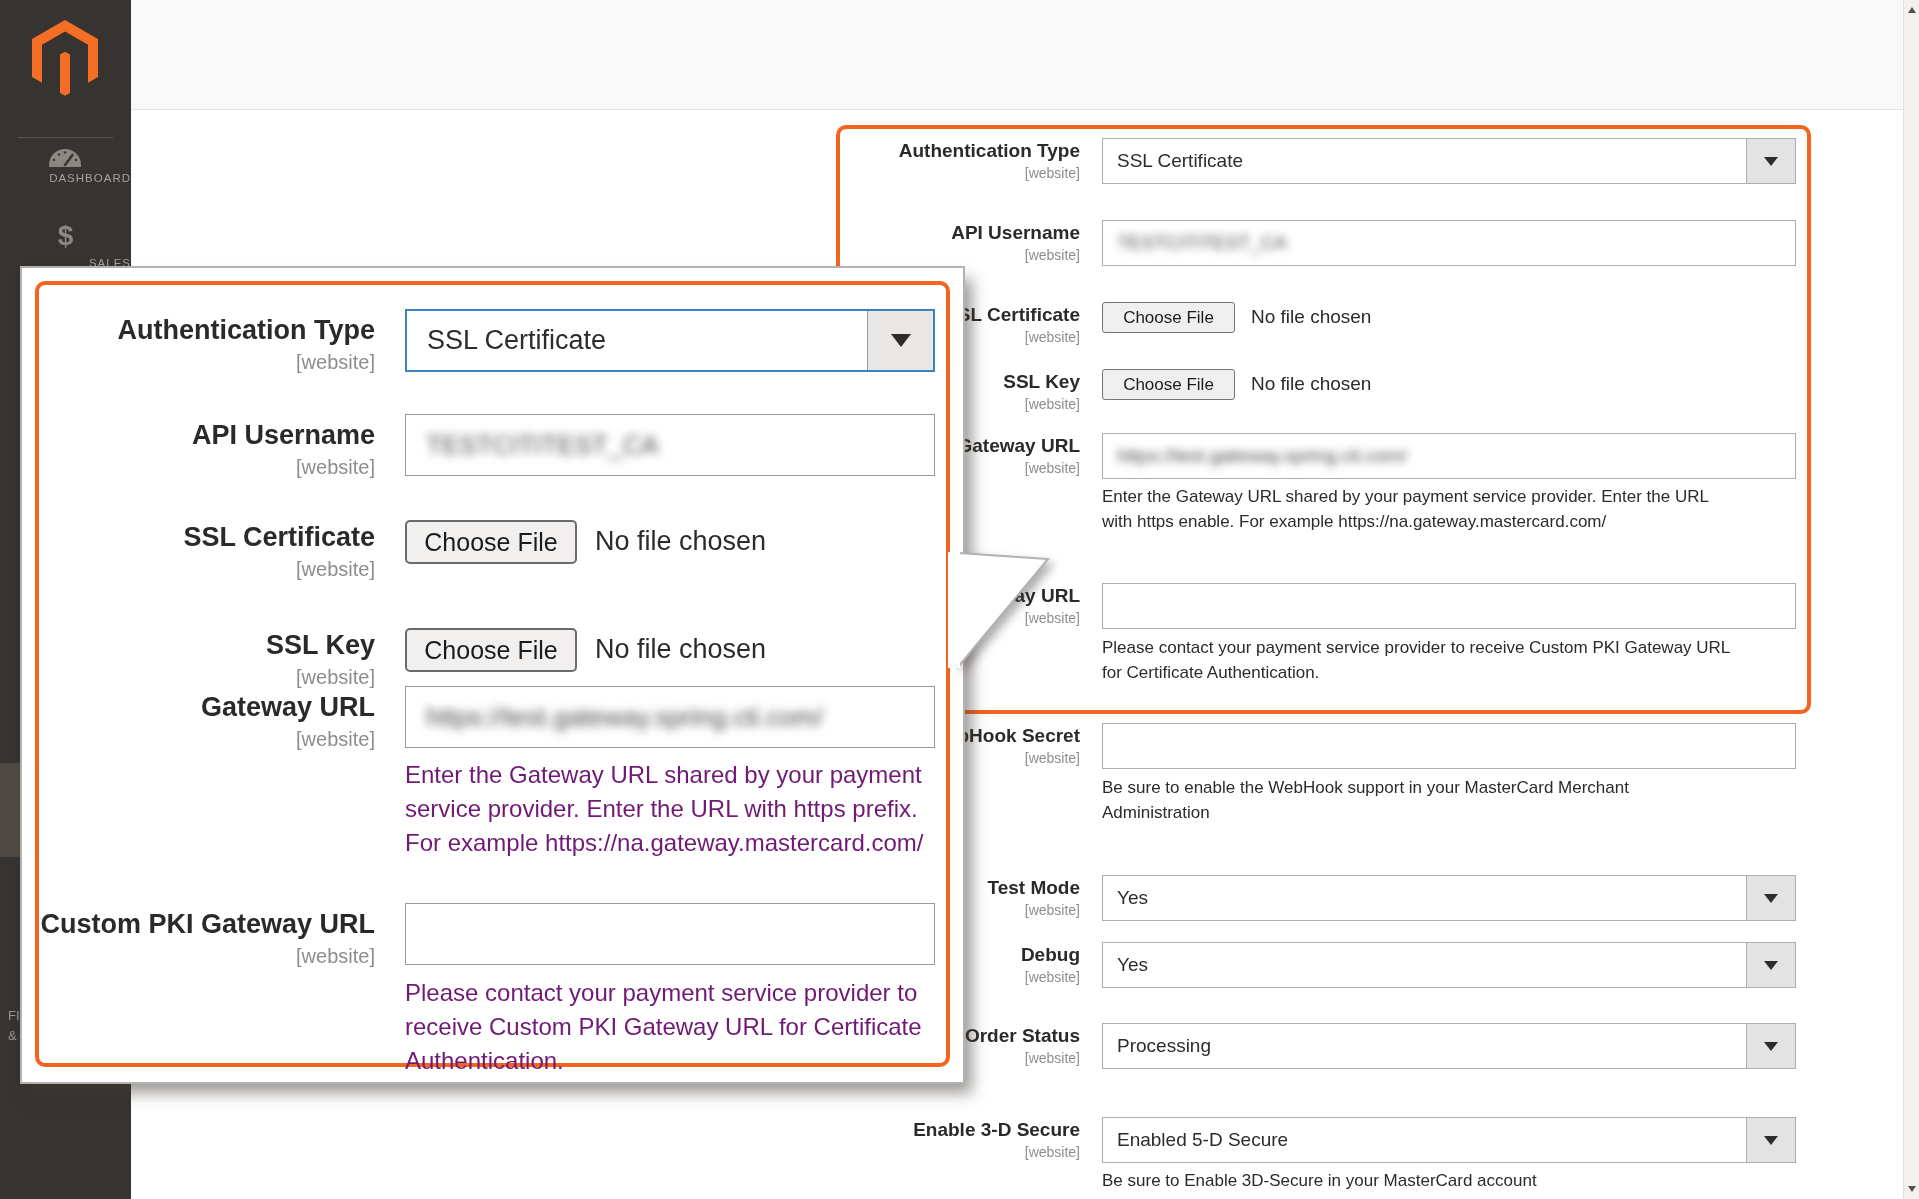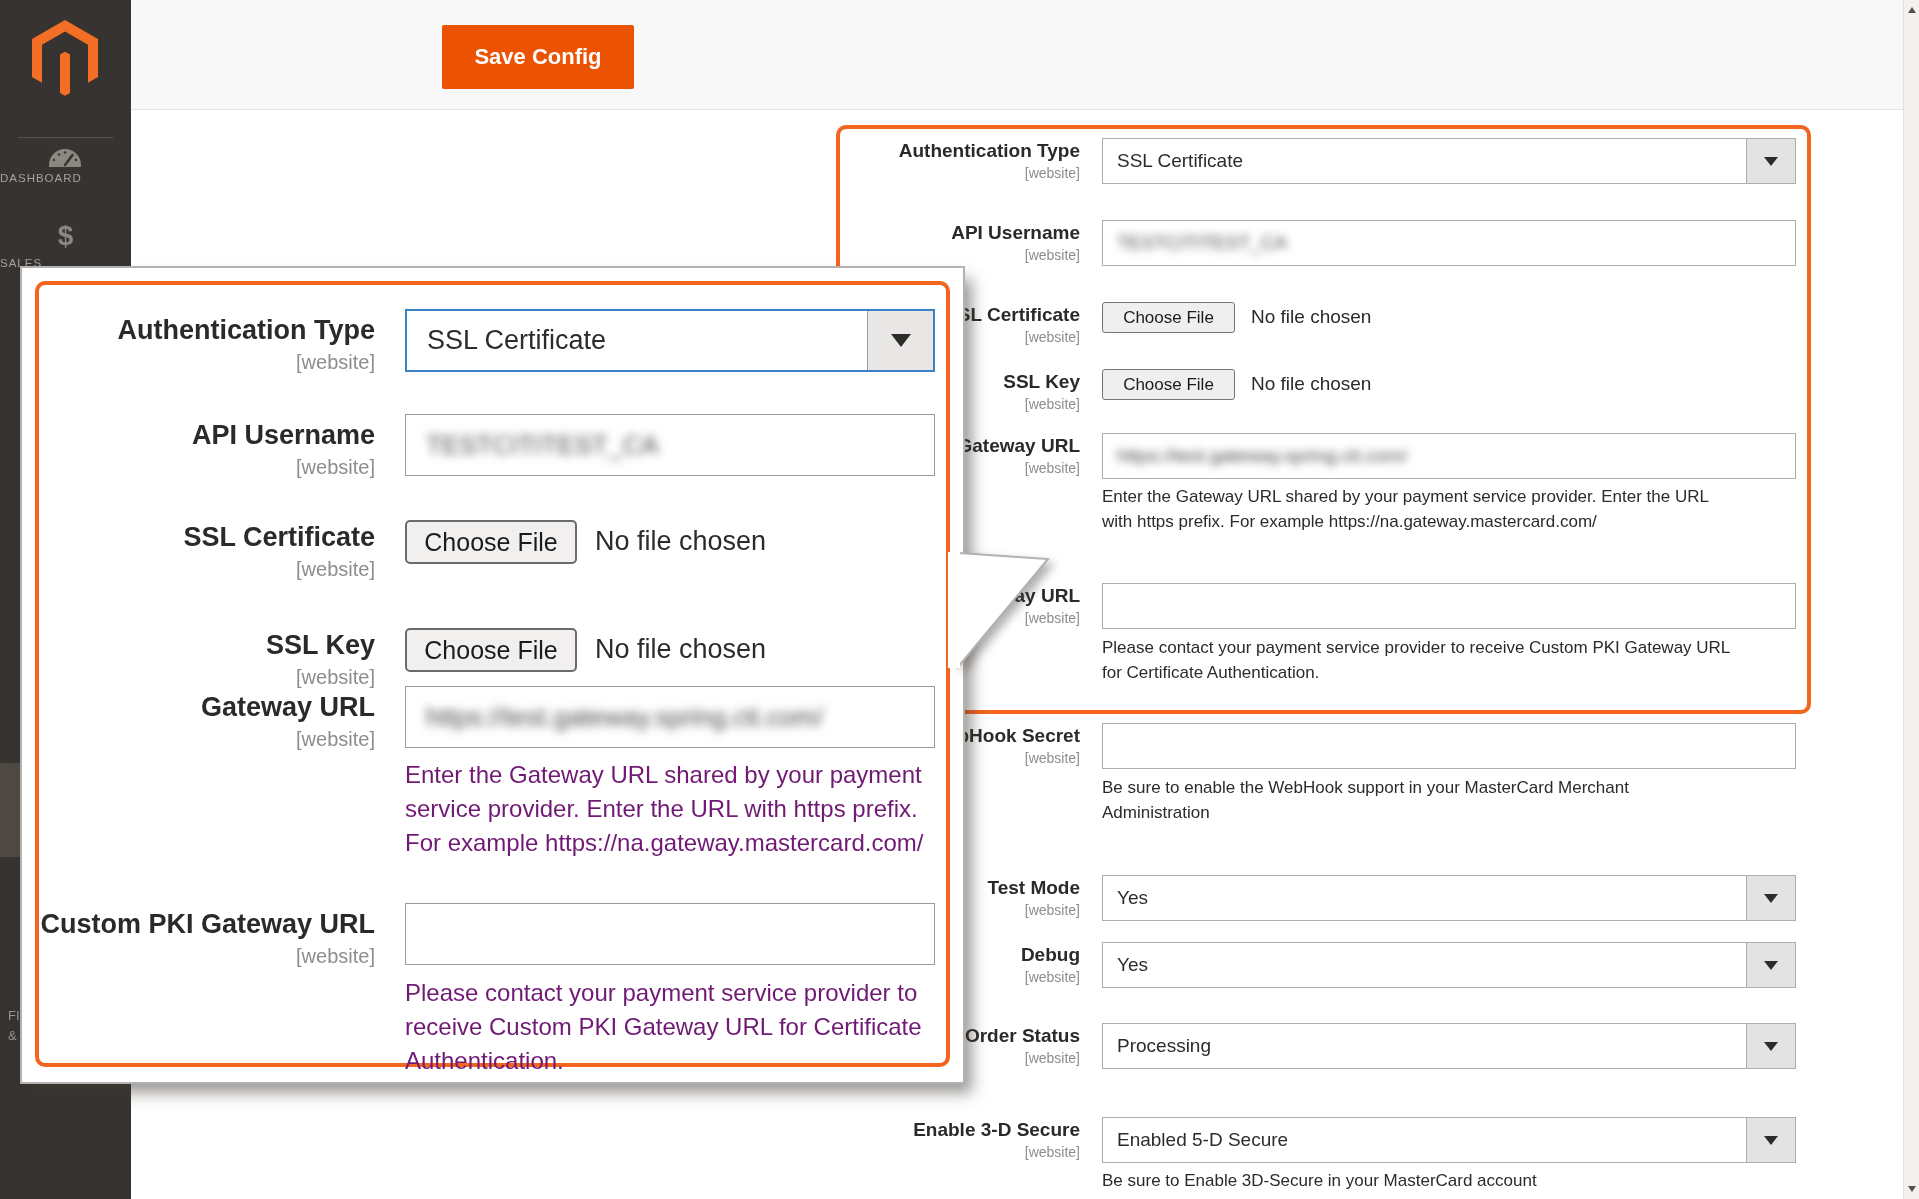--- a/index.html
+++ b/index.html
@@ -4,21 +4,21 @@
 <style>
   * { margin:0; padding:0; box-sizing:border-box; }
   html,body { background:#ffffff; }
   #screen {
     position:relative; width:1919px; height:1199px; overflow:hidden;
     font-family:"Liberation Sans", sans-serif; background:#ffffff;
   }
   
   .sidebar { position:absolute; left:0; top:0; width:131px; height:1199px; background:#373330; z-index:1; }
   .sidebar-sep { position:absolute; left:18px; top:137px; width:95px; height:1px; background:#575350; }
-  .side-label { position:absolute; left:0; width:131px; text-align:left; font-size:11.5px; letter-spacing:1px; color:#a7a19b; }
+  .side-label { position:absolute; left:0; width:131px; text-align:right; font-size:11.5px; letter-spacing:1px; color:#a7a19b; }
   .side-hl { position:absolute; left:0; top:763px; width:131px; height:94px; background:#4f4944; }
   .side-frag { position:absolute; left:8px; top:1006px; font-size:13px; line-height:20px; color:#9b9590; }
   .logo-wrap { position:absolute; left:32px; top:20px; }
   .gauge-wrap { position:absolute; left:48px; top:146px; }
   .dollar { position:absolute; left:0; top:220px; width:131px; text-align:center; font-size:28px; font-weight:bold; color:#8d8781; }
   
   .header { position:absolute; left:131px; top:0; width:1788px; height:110px; background:#f8f8f8; border-bottom:1px solid #e3e3e3; z-index:2; }
   .page-title { position:absolute; left:157px; top:27px; font-size:42px; color:#41362f; z-index:3; }
   .save-btn { position:absolute; left:442px; top:25px; width:192px; height:64px; background:#eb5202; color:#ffffff;
     font-size:22px; font-weight:bold; border:none; border-radius:2px; display:flex; align-items:center; justify-content:center; z-index:3; cursor:pointer; }
@@ -92,21 +92,20 @@
     <div class="side-label" style="top:172px">DASHBOARD</div>
     <div class="dollar">$</div>
     <div class="side-label" style="top:257px">SALES</div>
     <div class="side-frag">
       <div>FI</div>
       <div>&amp;</div>
     </div>
   </div>
 
   <div class="header"></div>
-  <button class="save-btn">Save Config</button>
 
   <div class="orange-box"></div>
 
   <div class="mrow" style="top:138px">
     <div class="mlabel">Authentication Type</div>
     <div class="mscope">[website]</div>
     <div class="msel">
       <span>SSL Certificate</span>
       <span class="msel-arrow">
           <span class="tri-down"></span>
@@ -138,21 +137,21 @@
 
   <div class="mrow" style="top:433px">
     <div class="mlabel">Gateway URL</div>
     <div class="mscope">[website]</div>
     <div class="minput">
       <span class="blurred">https://test.gateway.spring.cti.com/</span>
     </div>
   </div>
   <div class="mrow" style="top:484px">
     <div class="mhelp" style="top:0">Enter the Gateway URL shared by your payment service provider. Enter the URL</div>
-    <div class="mhelp" style="top:25px">with https prefix. For example https://na.gateway.mastercard.com/</div>
+    <div class="mhelp" style="top:25px">with https enable. For example https://na.gateway.mastercard.com/</div>
   </div>
 
   <div class="mrow" style="top:583px">
     <div class="mlabel">Custom PKI Gateway URL</div>
     <div class="mscope">[website]</div>
     <div class="minput">
       <span></span>
     </div>
   </div>
   <div class="mrow" style="top:635px">

